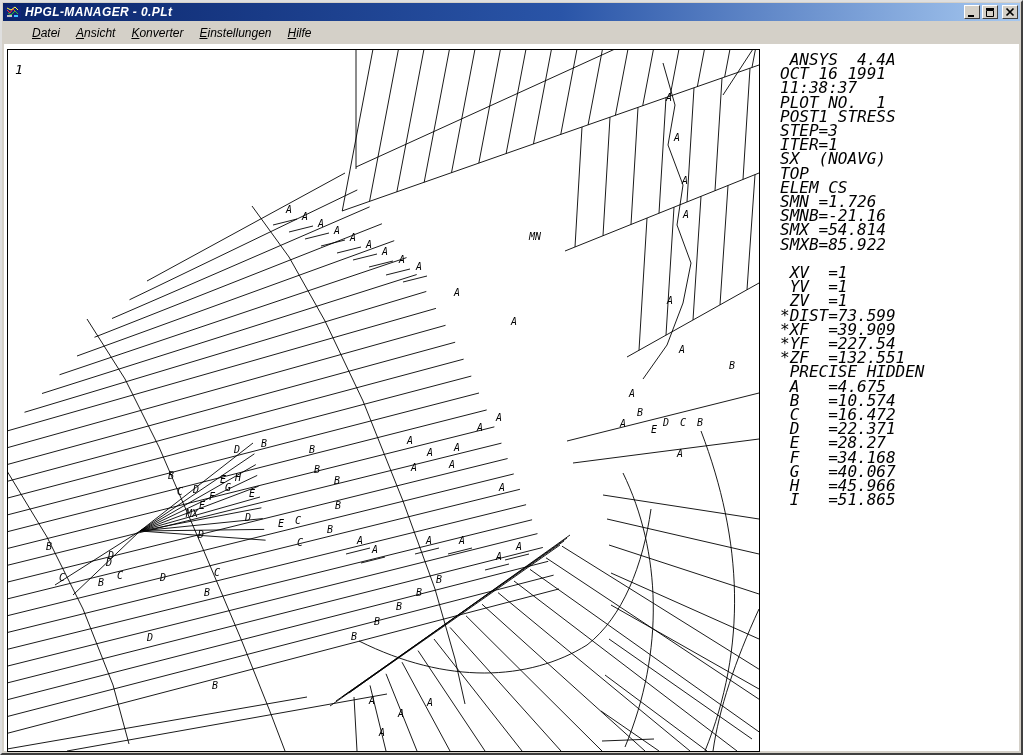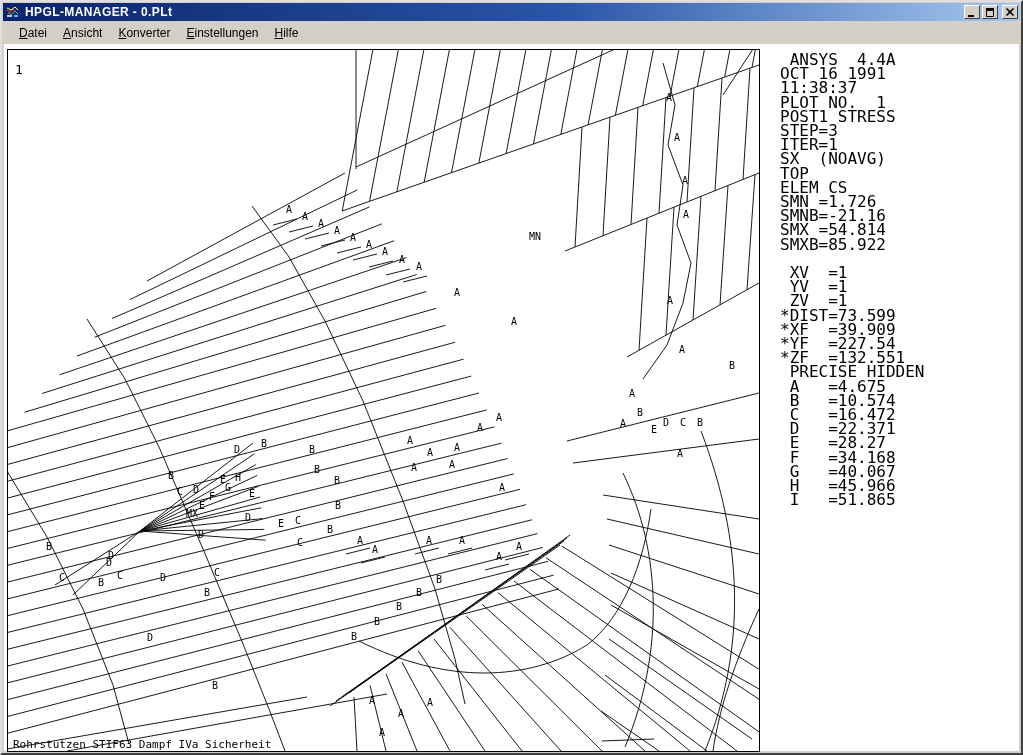--- a/index.html
+++ b/index.html
@@ -1,33 +1,33 @@
 <!DOCTYPE html>
 <html style="--chrome: #d4d0c8; --tb-left: #0a246a; --tb-right: #a6c8f0;"><head>
 <meta charset="utf-8">
 <style>
   html,body{margin:0;padding:0;width:1023px;height:755px;overflow:hidden;
     font-family:"Liberation Sans", sans-serif;}
   .window{position:absolute;inset:0;background:var(--chrome,#d4d0c8);
     border-top:2px solid #dfdfdf;border-left:2px solid #dfdfdf;
     border-right:2px solid #404040;border-bottom:2px solid #404040;
-    box-sizing:border-box;}
+    box-sizing:border-box;font-style:italic;}
   .titlebar{position:absolute;left:1px;top:1px;right:1px;height:18px;
     background:linear-gradient(90deg,var(--tb-left,#0a246a) 0%,#2a55a8 55%,var(--tb-right,#a6c8f0) 100%);
     display:flex;align-items:center;padding:0 2px;}
   .titlebar .title{color:#fff;font-weight:bold;font-size:12px;margin-left:4px;
     letter-spacing:.4px;white-space:pre;}
   .app-icon{width:16px;height:16px;flex:0 0 16px;}
   .winbtns{margin-left:auto;display:flex;gap:2px;align-items:center;}
   .wbtn{width:16px;height:14px;background:#d4d0c8;
     border-top:1px solid #fff;border-left:1px solid #fff;
     border-right:1px solid #404040;border-bottom:1px solid #404040;
     box-sizing:border-box;display:flex;align-items:center;justify-content:center;padding:0;}
   .wbtn.close{margin-left:2px;}
-  .menubar{position:absolute;left:3px;top:20px;right:1px;height:21px;
+  .menubar{position:absolute;left:16px;top:20px;right:1px;height:21px;
     display:flex;align-items:center;padding-left:6px;font-size:12px;color:#000;}
   .menu-item{padding:2px 8px;cursor:default;}
   .menu-item u{text-decoration:underline;}
   .client{position:absolute;left:2px;right:2px;top:42px;bottom:2px;background:#fff;}
   .plot-wrap{position:absolute;left:3px;top:5px;width:753px;height:703px;}
   svg{display:block;}
   .page-number{position:absolute;left:8px;top:13px;font-family:"DejaVu Sans Mono",monospace;
     font-size:13px;color:#000;}
   .caption{position:absolute;left:6px;top:689px;font-family:"DejaVu Sans Mono",monospace;
     font-size:11px;color:#000;white-space:pre;z-index:3;}
@@ -291,18 +291,17 @@
             <text x="365" y="655" text-anchor="middle">A</text>
             <text x="394" y="668" text-anchor="middle">A</text>
             <text x="423" y="657" text-anchor="middle">A</text>
             <text x="375" y="687" text-anchor="middle">A</text>
             <text x="528" y="191" text-anchor="middle">MN</text>
             <text x="185" y="468" text-anchor="middle">MX</text>
           </g>
           <rect x="0.5" y="0.5" width="752" height="702" fill="none" stroke="#000"></rect>
         </svg>
       <div class="page-number">1</div>
-      <div class="caption">Rohrstutzen STIF63 Dampf IVa Sicherheit</div>
     </div>
     <div class="info-panel"><div> ANSYS  4.4A</div><div>OCT 16 1991</div><div>11:38:37</div><div>PLOT NO.  1</div><div>POST1 STRESS</div><div>STEP=3</div><div>ITER=1</div><div>SX  (NOAVG)</div><div>TOP</div><div>ELEM CS</div><div>SMN =1.726</div><div>SMNB=-21.16</div><div>SMX =54.814</div><div>SMXB=85.922</div><div>&nbsp;</div><div> XV  =1</div><div> YV  =1</div><div> ZV  =1</div><div>*DIST=73.599</div><div>*XF  =39.909</div><div>*YF  =227.54</div><div>*ZF  =132.551</div><div> PRECISE HIDDEN</div><div> A   =4.675</div><div> B   =10.574</div><div> C   =16.472</div><div> D   =22.371</div><div> E   =28.27</div><div> F   =34.168</div><div> G   =40.067</div><div> H   =45.966</div><div> I   =51.865</div></div>
   </div>
 
 </div>
 
 </body></html>

